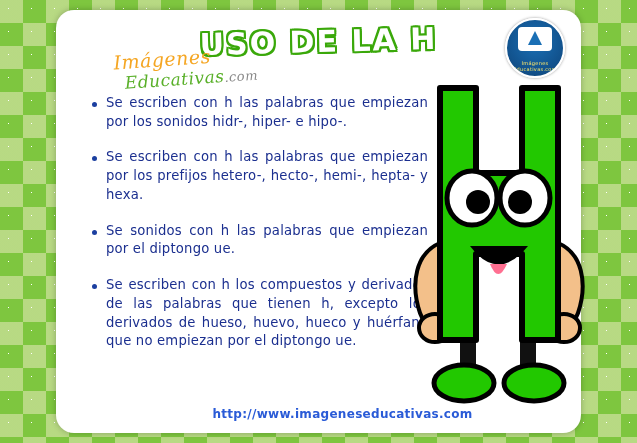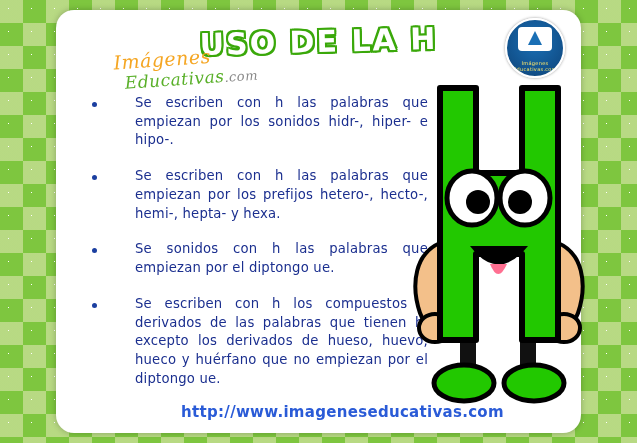--- a/index.html
+++ b/index.html
@@ -146,21 +146,20 @@
   .content {
     position: absolute;
     left: 36px;
     top: 84px;
     width: 336px;
   }
   .bullet-row {
     display: flex;
     align-items: flex-start;
     margin-bottom: 17px;
-    gap: 29px;
   }
   .bullet-dot {
     flex: 0 0 auto;
     width: 5px;
     height: 5px;
     border-radius: 50%;
     background: #1b3fa0;
     margin-top: 8px;
     margin-right: 9px;
   }
@@ -173,21 +172,21 @@
     letter-spacing: 0.2px;
   }
   
   .footer {
     position: absolute;
     left: 0;
     bottom: 12px;
     width: 573px;
     text-align: center;
     font-family: "DejaVu Sans", sans-serif;
-    font-size: 15px;
+    font-size: 12px;
     font-weight: bold;
     color: #2a5bd7;
     letter-spacing: 0.3px;
   }
   
   .mascot {
     position: absolute;
     left: 352px;
     top: 68px;
     width: 180px;

